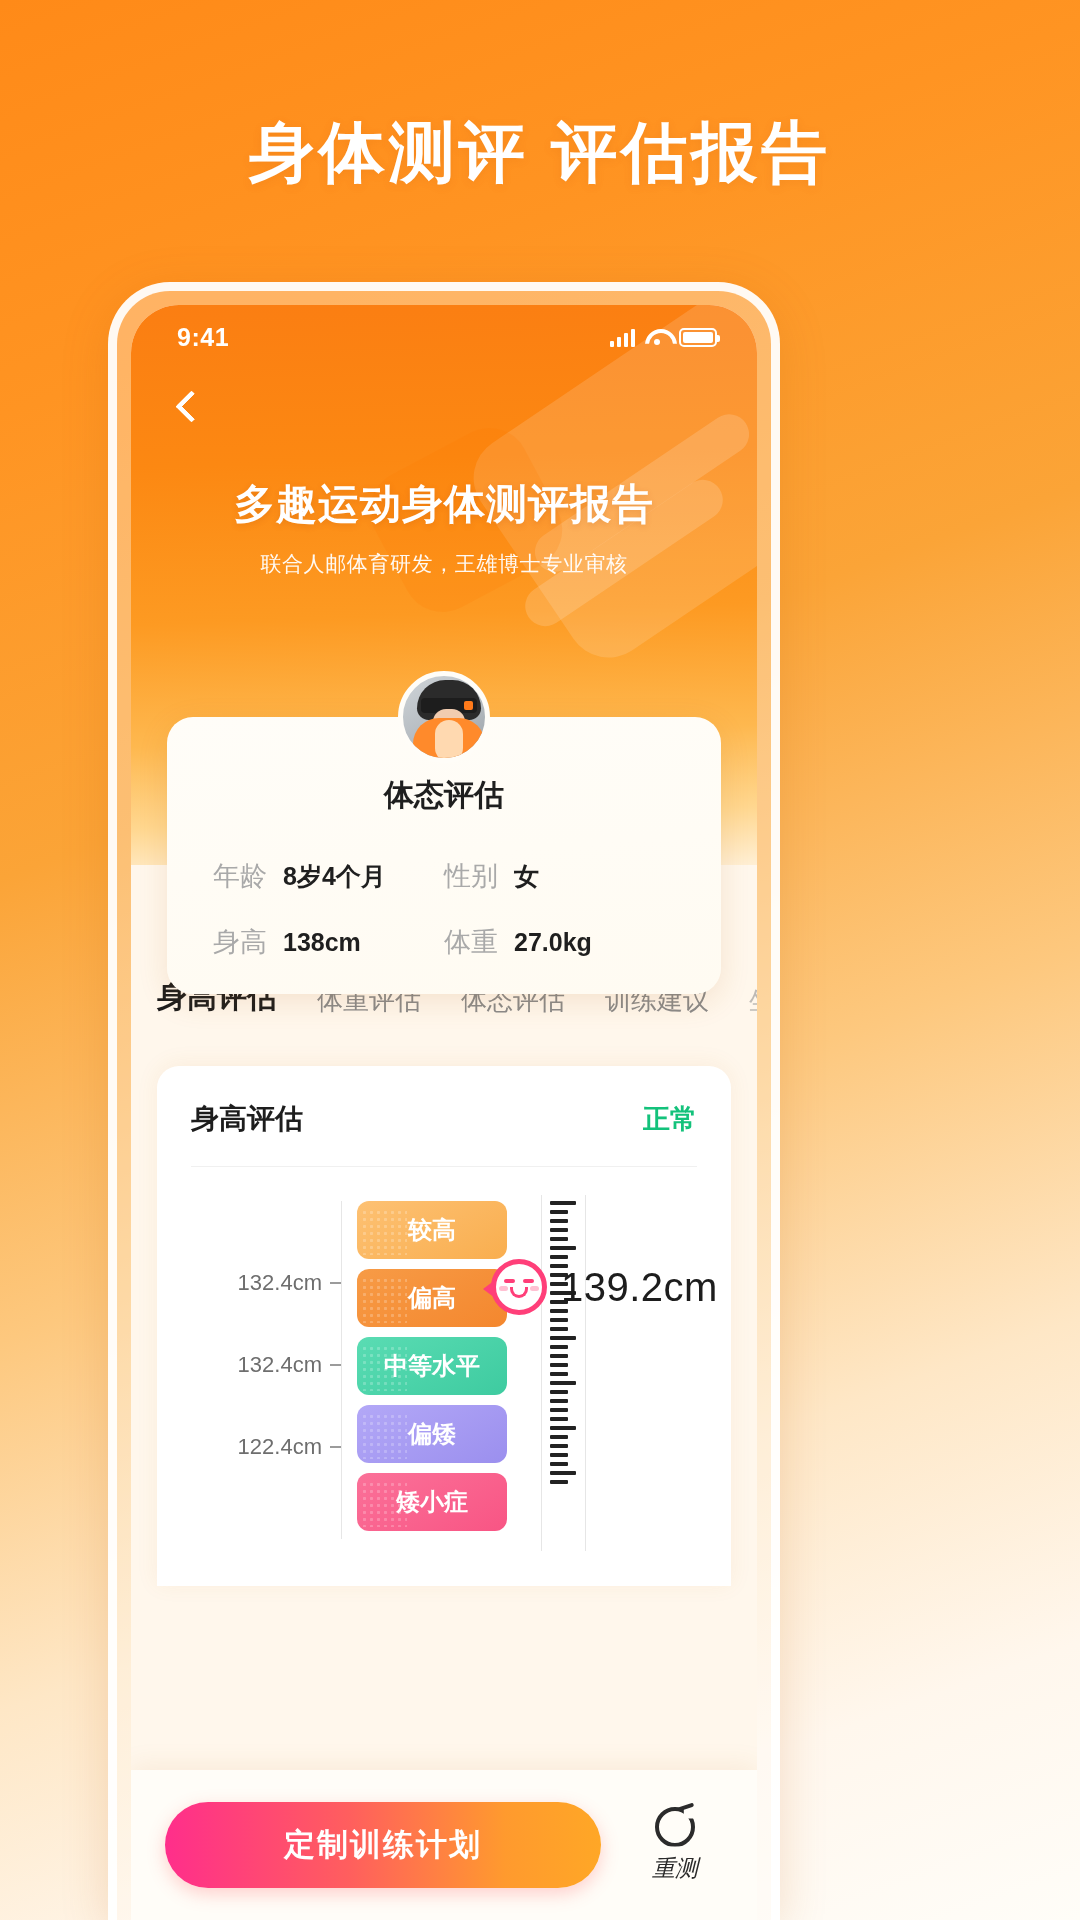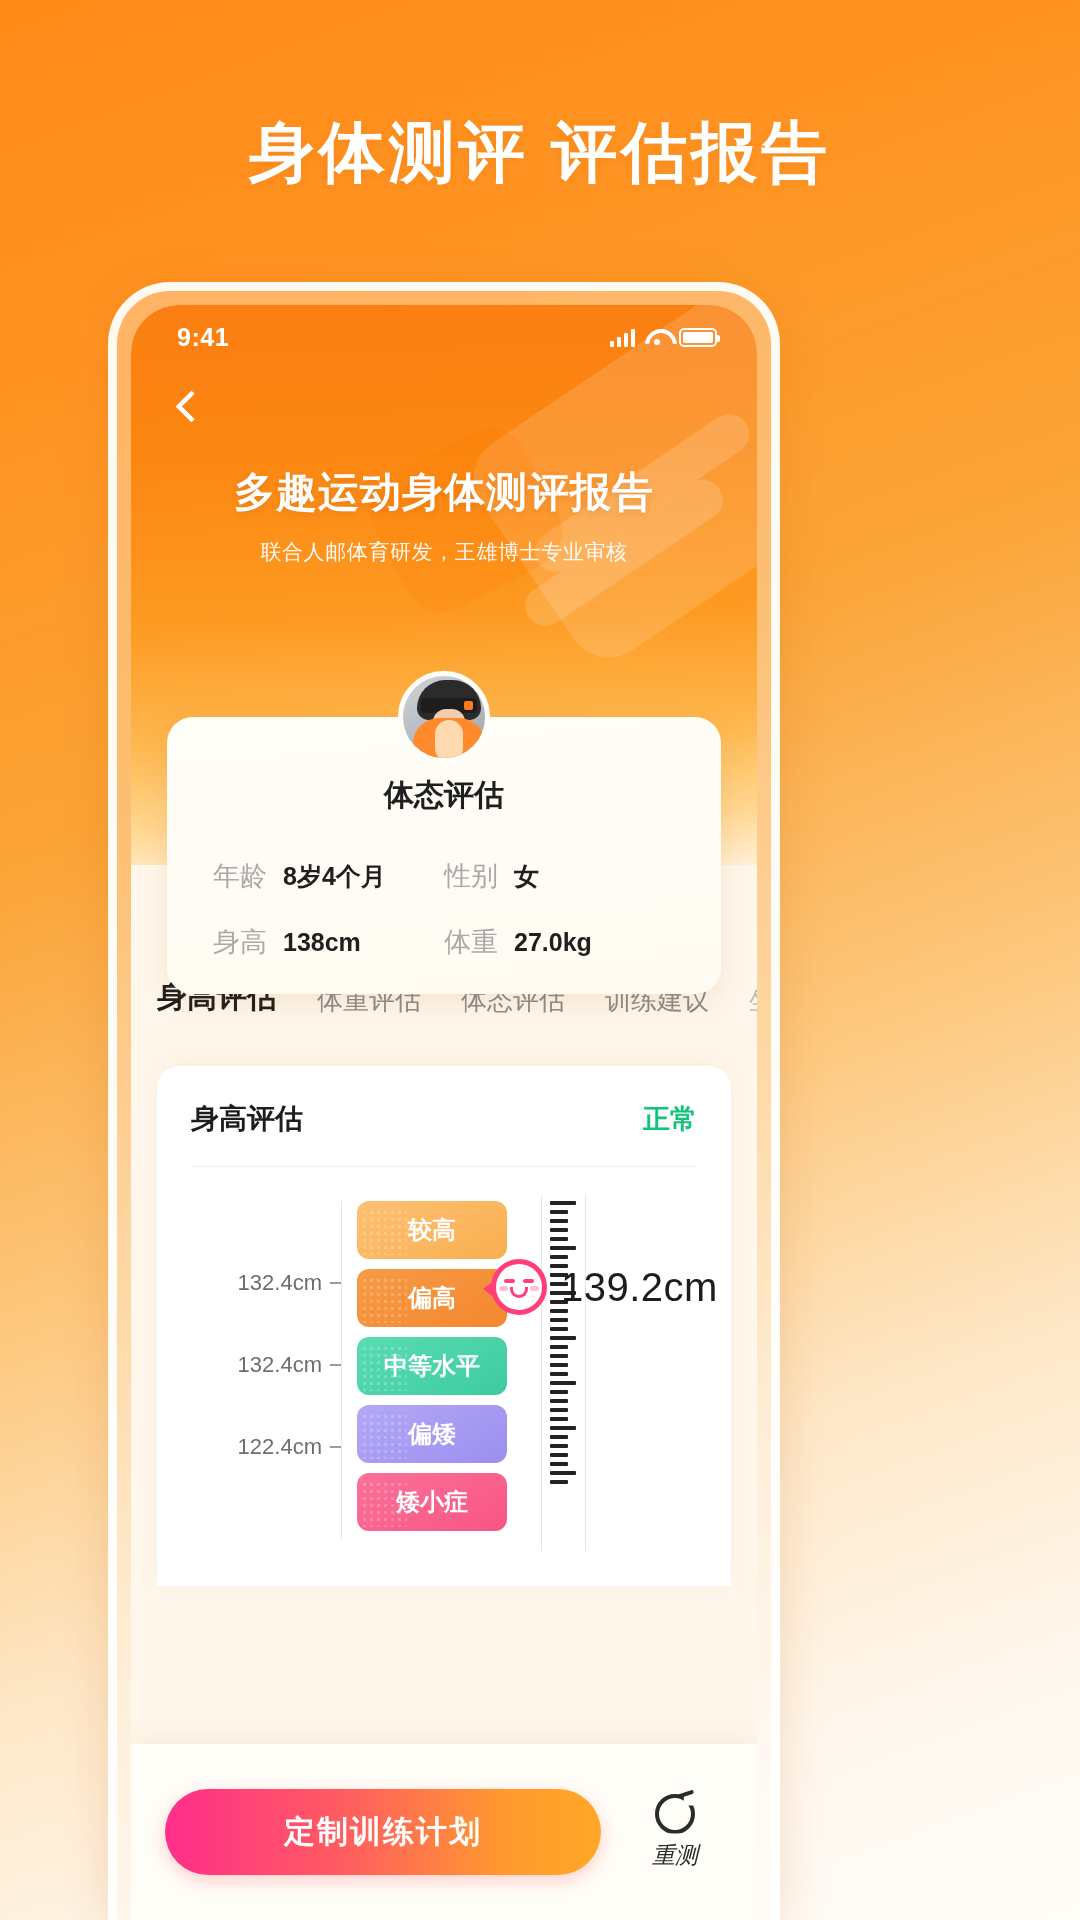--- a/index.html
+++ b/index.html
@@ -97,21 +97,21 @@
   .back-ico { width: 30px; height: 30px; position: relative; cursor: pointer; }
   .back-ico::before {
     content:""; position:absolute; left:9px; top:4px; width:18px; height:18px;
     border-left: 5px solid #fff; border-bottom: 5px solid #fff;
     transform: rotate(45deg); border-radius: 2px;
   }
 
   .hero-title {
     position: relative; z-index: 4; text-align: center;
     color: #fff; font-size: 41px; font-weight: bold; letter-spacing: 1px;
-    margin-top: 22px;
+    margin-top: 34px;
     text-shadow: 0 2px 6px rgba(160,60,0,.18);
   }
   .hero-sub {
     position: relative; z-index: 4; text-align: center;
     color: rgba(255,255,255,.95); font-size: 21px; margin-top: 18px; letter-spacing: .6px;
   }
 
   
   .profile-card {
     position: absolute; z-index: 6; left: 36px; right: 36px; top: 412px;
@@ -231,21 +231,21 @@
   .mf-eye { position:absolute; top:15px; width:11px; height:4px; background:#FF3F79; border-radius:3px;}
   .mf-eye.l { left:8px; } .mf-eye.r { right:8px; }
   .mf-cheek { position:absolute; top:22px; width:9px; height:5px; background:#FFC0D2; border-radius:4px;}
   .mf-cheek.l { left:3px; } .mf-cheek.r { right:3px; }
   .mf-mouth { position:absolute; left:14px; top:23px; width:18px; height:11px;
               border:3px solid #FF3F79; border-top:none; border-radius: 0 0 14px 14px; }
   .marker-value { font-size: 40px; font-weight: normal; color:#1d1d1d; letter-spacing:.5px; }
 
   
   .bottom-bar {
-    position: absolute; left: 0; right: 0; bottom: 0; height: 176px;
+    position: absolute; left: 0; right: 0; bottom: 0; height: 150px;
     background: #FFFDF8;
     display: flex; align-items: center; padding: 0 34px;
     gap: 26px;
     box-shadow: 0 -4px 24px rgba(200,130,50,.10);
   }
   .cta-btn {
     flex: 1; height: 86px; border-radius: 46px;
     background: linear-gradient(90deg,#FF2E8B 0%,#FF5E5E 42%,#FF9A2E 78%,#FFA726 100%);
     color:#fff; font-size: 31px; font-weight:bold;
     display:flex; align-items:center; justify-content:center;

